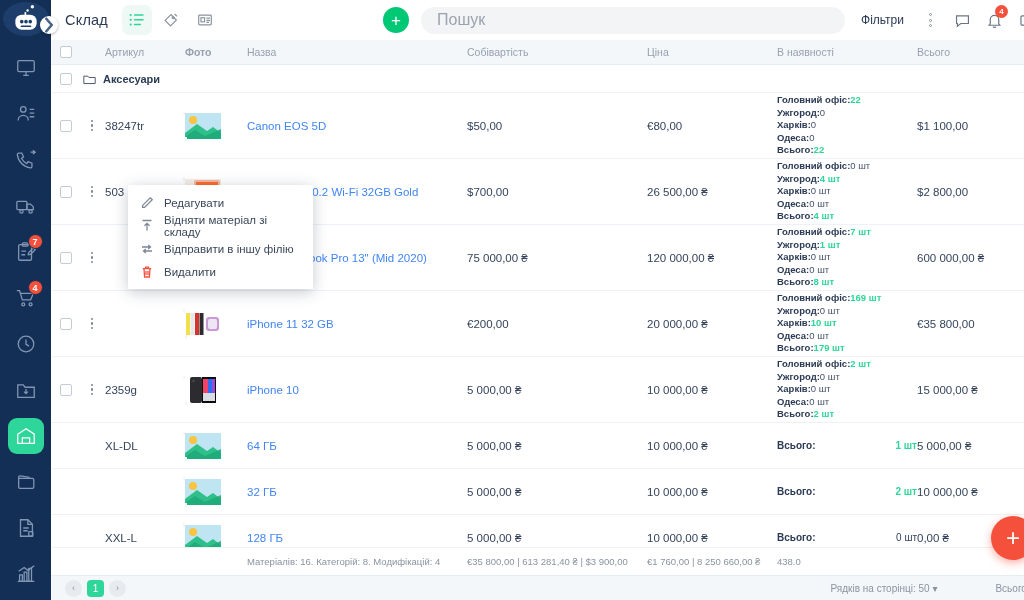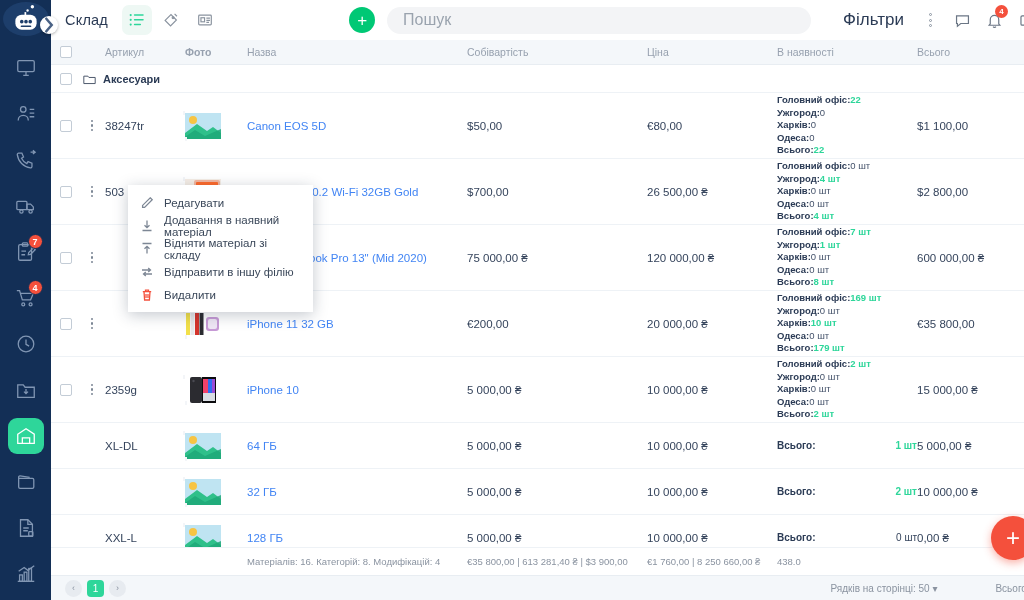--- a/index.html
+++ b/index.html
@@ -72,21 +72,21 @@
   }
   .search {
     width: 424px; height: 27px; border-radius: 14px; background: #f3f4f6;
     display: flex; align-items: center; padding: 0 16px;
   }
   .search input {
     border: none; outline: none; background: transparent; width: 100%;
     font-size: 16px; color: #3c4a60; font-family: inherit;
   }
   .search input::placeholder { color: #9aa3ae; }
-  .filters-label { font-size: 17px; color: #2b3b55; margin: 0 10px 0 32px; cursor:pointer; font-weight:500;}
+  .filters-label { font-size: 12px; color: #2b3b55; margin: 0 10px 0 16px; cursor:pointer; font-weight:500;}
   .icon-btn {
     width: 26px; height: 26px; display:flex; align-items:center; justify-content:center;
     position: relative; cursor: pointer; margin: 0 3px;
   }
   .icon-btn svg { width: 17px; height: 17px; stroke: #6b7685; fill:none; stroke-width:1.4;}
   .dots-vert { display:flex; flex-direction:column; gap:2.5px; }
   .dots-vert i { width: 3px; height: 3px; border-radius: 50%; border:1px solid #8a93a0; display:block;}
   .topbadge {
     position:absolute; top:-2px; right:-1px; width:13px;height:13px;border-radius:50%;
     background:#f4503c;color:#fff;font-size:8px;font-weight:bold;
@@ -741,28 +741,20 @@
     <div class="fab">+</div>
 
     <div class="ctxmenu" id="ctxmenu">
         <div class="ctxitem">
           <span class="ctxicon">
             <svg viewBox="0 0 14 14">
               <path d="M10.2 1.8 12.2 3.8 4.6 11.4H2.6V9.4z"></path>
             </svg>
           </span>
           <span>Редагувати</span>
-        </div>
-        <div class="ctxitem">
-          <span class="ctxicon">
-            <svg viewBox="0 0 14 14">
-              <path d="M7 1.5v7M4.5 6.2 7 8.7l2.5-2.5M2.5 11.5h9"></path>
-            </svg>
-          </span>
-          <span>Додавання в наявний матеріал</span>
         </div>
         <div class="ctxitem">
           <span class="ctxicon">
             <svg viewBox="0 0 14 14">
               <path d="M7 11.5v-7M4.5 6.8 7 4.3l2.5 2.5M2.5 1.5h9"></path>
             </svg>
           </span>
           <span>Відняти матеріал зі складу</span>
         </div>
         <div class="ctxitem">

